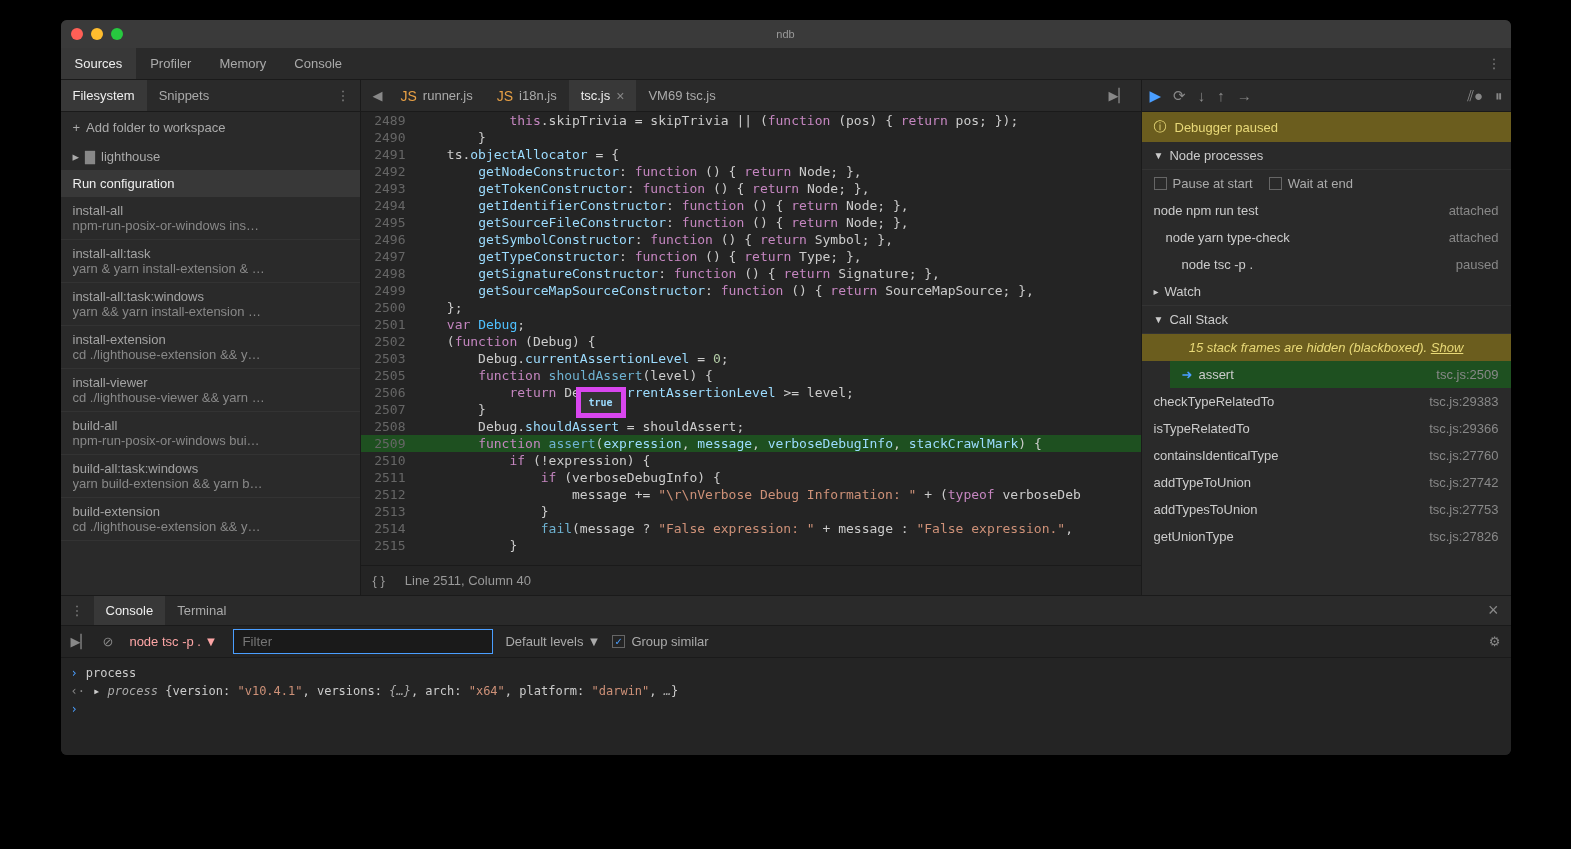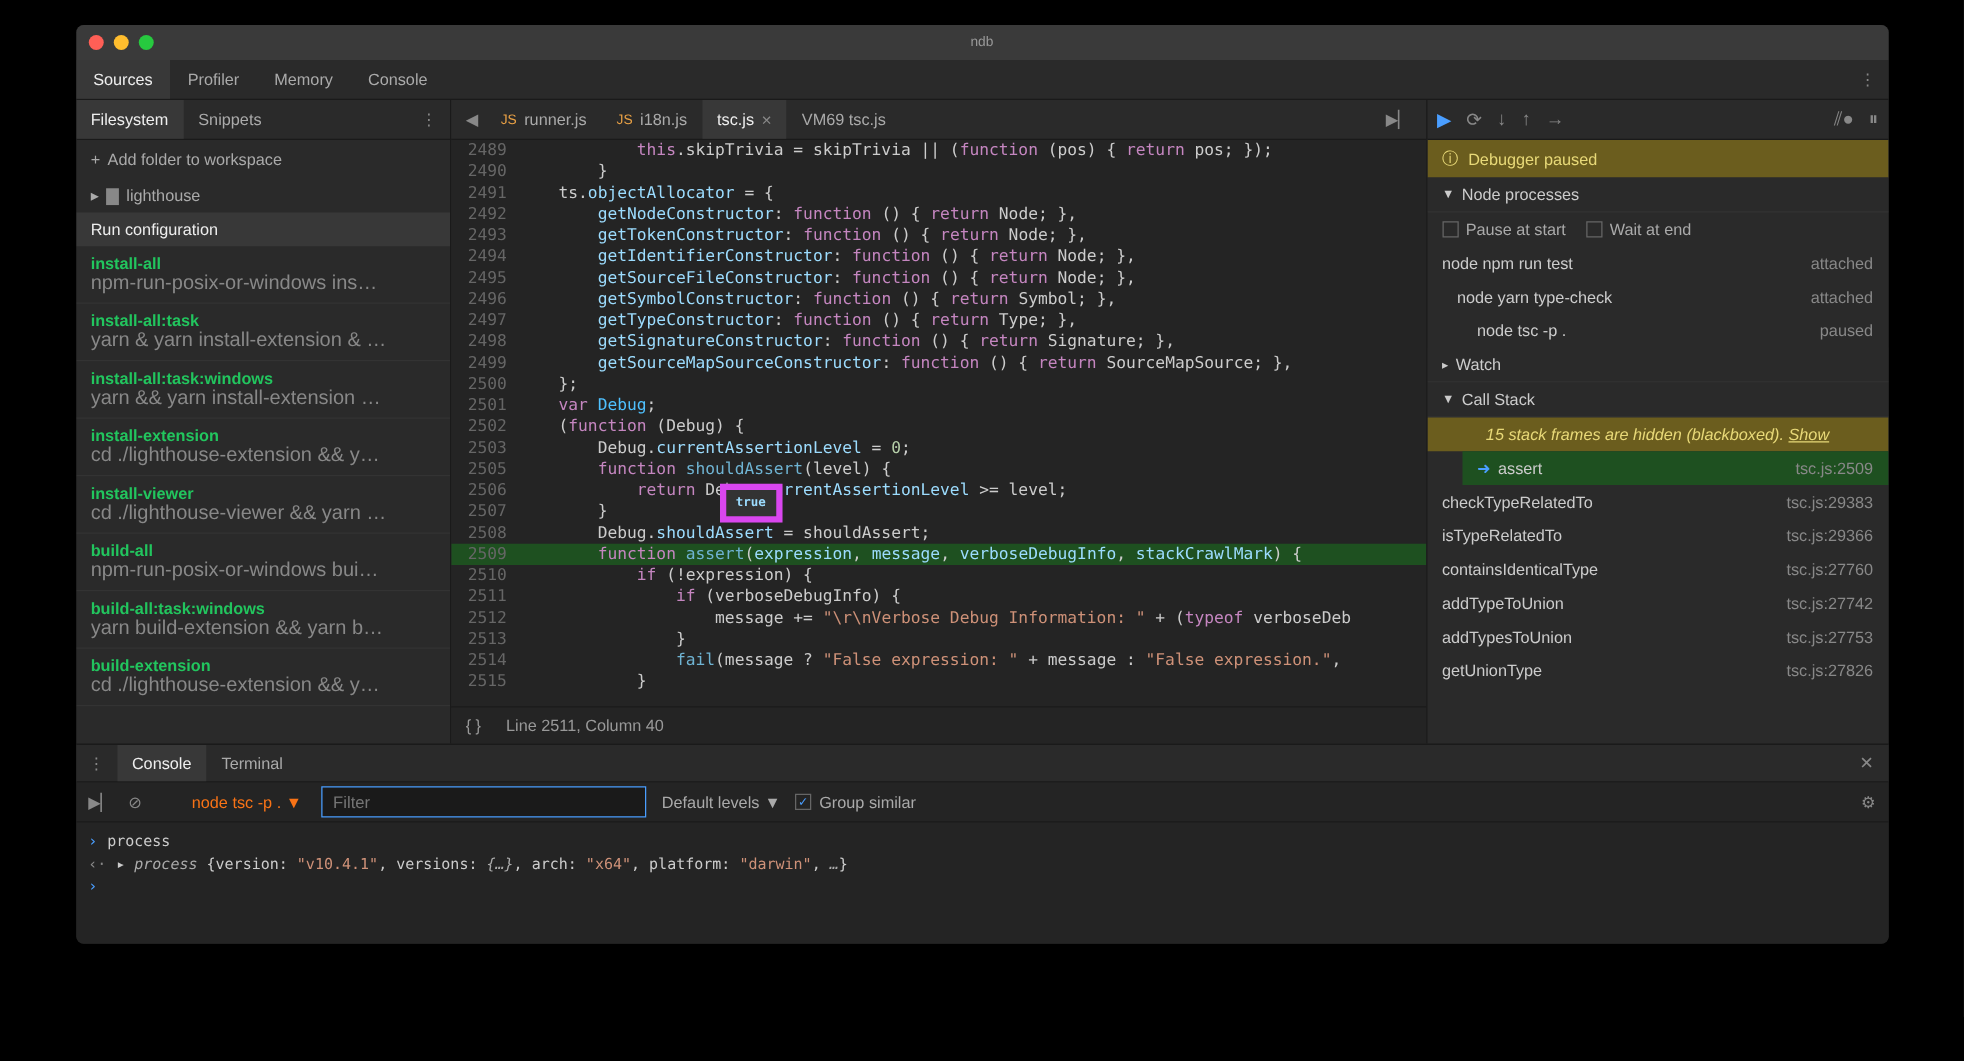--- a/index.html
+++ b/index.html
@@ -20,28 +20,28 @@
 .main { flex: 1; display: flex; overflow: hidden; }
 .left-panel { width: 300px; background: #2a2a2a; display: flex; flex-direction: column; border-right: 1px solid #1a1a1a; }
 .fs-tabs { display: flex; height: 32px; border-bottom: 1px solid #1a1a1a; align-items: center; }
 .fs-tab { padding: 0 12px; height: 100%; display: flex; align-items: center; color: #aaa; }
 .fs-tab.active { background: #383838; color: #eee; }
 .add-folder { padding: 8px 12px; color: #aaa; display: flex; align-items: center; gap: 6px; cursor: pointer; }
 .tree-item { padding: 6px 12px; color: #aaa; display: flex; align-items: center; gap: 6px; }
 .section-header { background: #383838; padding: 6px 12px; color: #eee; font-weight: 500; }
 .script-list { flex: 1; overflow-y: auto; }
 .script-item { padding: 6px 12px; border-bottom: 1px solid #333; cursor: pointer; }
-.script-name { color: #22c55e; font-weight: bold; }
-.script-cmd { color: #888; font-size: 16px; white-space: nowrap; overflow: hidden; text-overflow: ellipsis; }
+.script-name { color: #a3a3a3; }
+.script-cmd { color: #888; font-size: 13px; white-space: nowrap; overflow: hidden; text-overflow: ellipsis; }
 .center-panel { flex: 1; display: flex; flex-direction: column; background: #242424; }
 .file-tabs { height: 32px; display: flex; align-items: center; border-bottom: 1px solid #1a1a1a; background: #2a2a2a; padding: 0 6px; }
 .nav-btn { color: #888; padding: 0 6px; cursor: pointer; }
 .file-tab { padding: 0 12px; height: 100%; display: flex; align-items: center; gap: 6px; color: #aaa; cursor: pointer; }
 .file-tab.active { background: #383838; color: #eee; }
-.file-icon { color: #e8a045; font-size: 11px; }
+.file-icon { color: #e8a045; font-size: 14px; }
 .close-x { color: #888; font-size: 14px; }
 .code-area { flex: 1; overflow: auto; font-family: Menlo, Consolas, monospace; font-size: 13px; line-height: 17px; }
 .code-line { display: flex; }
 .gutter { width: 55px; text-align: right; padding-right: 10px; color: #666; user-select: none; flex-shrink: 0; }
 .code-content { white-space: pre; color: #ccc; flex: 1; }
 .hl-line { background: #1e5020; }
 .kw { color: #c586c0; }
 .fn { color: #6fb3d2; }
 .str { color: #ce9178; }
 .num { color: #b5cea8; }
@@ -69,21 +69,21 @@
 .stack-item.current { background: #1e5020; margin-left: 28px; }
 .stack-arrow { color: #4a9eff; margin-right: 6px; }
 .stack-loc { color: #888; }
 .drawer { height: 160px; border-top: 1px solid #1a1a1a; background: #242424; display: flex; flex-direction: column; }
 .drawer-tabs { height: 30px; display: flex; align-items: center; background: #2a2a2a; border-bottom: 1px solid #1a1a1a; }
 .drawer-tab { padding: 0 12px; height: 100%; display: flex; align-items: center; color: #aaa; }
 .drawer-tab.active { background: #383838; color: #eee; }
 .drawer-x { margin-left: auto; padding: 0 12px; color: #888; cursor: pointer; font-size: 18px; }
 .console-toolbar { height: 32px; display: flex; align-items: center; padding: 0 10px; gap: 12px; border-bottom: 1px solid #1a1a1a; }
 .ct-btn { color: #888; cursor: pointer; }
-.ct-select { background: transparent; border: none; color: #f97316; padding: 4px; margin-left: 24px; }
+.ct-select { background: transparent; border: none; color: #fca5a5; padding: 4px; }
 .ct-filter { background: #1a1a1a; border: 1px solid #4a9eff; color: #ccc; padding: 4px 8px; width: 260px; }
 .ct-levels { color: #aaa; display: flex; align-items: center; gap: 4px; }
 .console-body { flex: 1; padding: 6px 10px; font-family: Menlo, monospace; font-size: 12px; overflow-y: auto; }
 .console-line { display: flex; gap: 8px; padding: 2px 0; color: #ccc; }
 .prompt { color: #4a9eff; }
 .out-arrow { color: #888; }
 .italic { font-style: italic; color: #aaa; }
 .checkbox { width: 13px; height: 13px; border: 1px solid #666; display: inline-block; }
 .checkbox.checked::after { content: "✓"; color: #4a9eff; font-size: 10px; position: relative; top: -3px; left: 1px; }
 </style>

